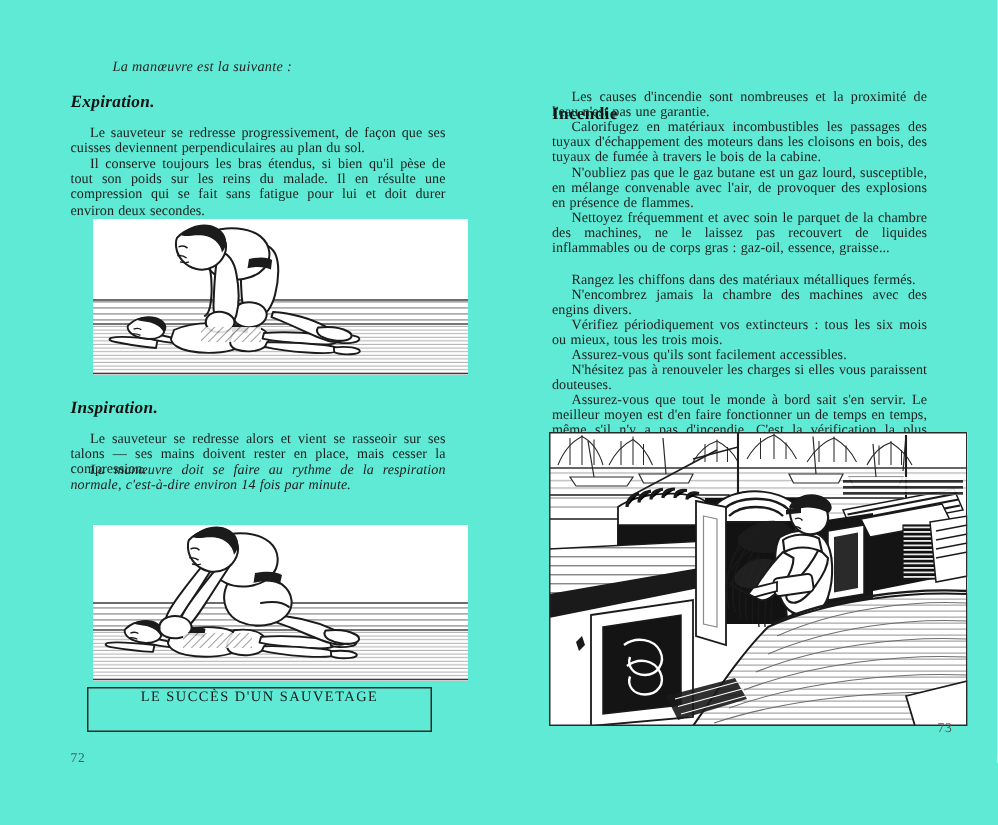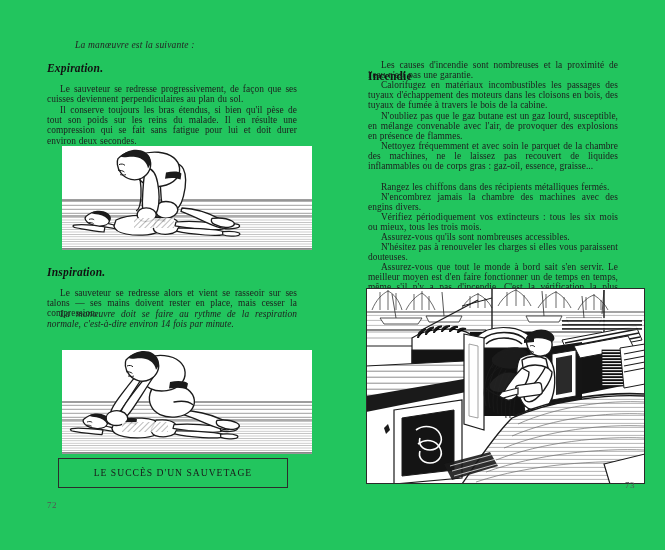--- a/index.html
+++ b/index.html
@@ -4,21 +4,21 @@
 <style>
   html, body {
     margin: 0;
     padding: 0;
     background: #ffffff;
   }
   .page {
     position: relative;
     width: 665px;
     height: 550px;
-    background: #22c55e;
+    background: #5eead4;
     overflow: hidden;
     font-family: "Liberation Serif", serif;
     color: #1a1a1a;
   }
 
   
   .lead-italic {
     font-style: italic;
     font-size: 9.5px;
     line-height: 11px;
@@ -77,21 +77,20 @@
     position: absolute;
     left: 58px;
     top: 458px;
     width: 230px;
     height: 30px;
     border: 1px solid #2c2c2c;
     box-sizing: border-box;
     display: flex;
     flex-direction: column;
     align-items: center;
-    justify-content: center;
   }
   .motto-line {
     font-size: 9.6px;
     line-height: 12px;
     letter-spacing: 1.0px;
     color: #1a1a1a;
     white-space: nowrap;
   }
 
   
@@ -347,30 +346,30 @@
     <div class="abs" style="left:368px; top:80px; width:250px;">
       <p class="body">Calorifugez en matériaux incombustibles les passages des tuyaux d'échappement des moteurs dans les cloisons en bois, des tuyaux de fumée à travers le bois de la cabine.</p>
     </div>
     <div class="abs" style="left:368px; top:111px; width:250px;">
       <p class="body">N'oubliez pas que le gaz butane est un gaz lourd, susceptible, en mélange convenable avec l'air, de provoquer des explosions en présence de flammes.</p>
     </div>
     <div class="abs" style="left:368px; top:141px; width:250px;">
       <p class="body">Nettoyez fréquemment et avec soin le parquet de la chambre des machines, ne le laissez pas recouvert de liquides inflammables ou de corps gras : gaz-oil, essence, graisse...</p>
     </div>
     <div class="abs" style="left:368px; top:182px; width:250px;">
-      <p class="body">Rangez les chiffons dans des récipients métalliques fermés.</p>
+      <p class="body">Rangez les chiffons dans des matériaux métalliques fermés.</p>
     </div>
     <div class="abs" style="left:368px; top:192px; width:250px;">
       <p class="body">N'encombrez jamais la chambre des machines avec des engins divers.</p>
     </div>
     <div class="abs" style="left:368px; top:212px; width:250px;">
       <p class="body">Vérifiez périodiquement vos extincteurs : tous les six mois ou mieux, tous les trois mois.</p>
     </div>
     <div class="abs" style="left:368px; top:232px; width:250px;">
-      <p class="body">Assurez-vous qu'ils sont nombreuses accessibles.</p>
+      <p class="body">Assurez-vous qu'ils sont facilement accessibles.</p>
     </div>
     <div class="abs" style="left:368px; top:242px; width:250px;font-family:Liberation Serif, serif;">
       <p class="body">N'hésitez pas à renouveler les charges si elles vous paraissent douteuses.</p>
     </div>
     <div class="abs" style="left:368px; top:262px; width:250px;">
       <p class="body">Assurez-vous que tout le monde à bord sait s'en servir. Le meilleur moyen est d'en faire fonctionner un de temps en temps, même s'il n'y a pas d'incendie. C'est la vérification la plus efficace et le meilleur moyen d'instruction.</p>
     </div>
 
     <div class="figure fig-boat" style="left:366px; top:288px;">
       <svg viewBox="0 0 279 196" width="279" height="196" aria-hidden="true">

